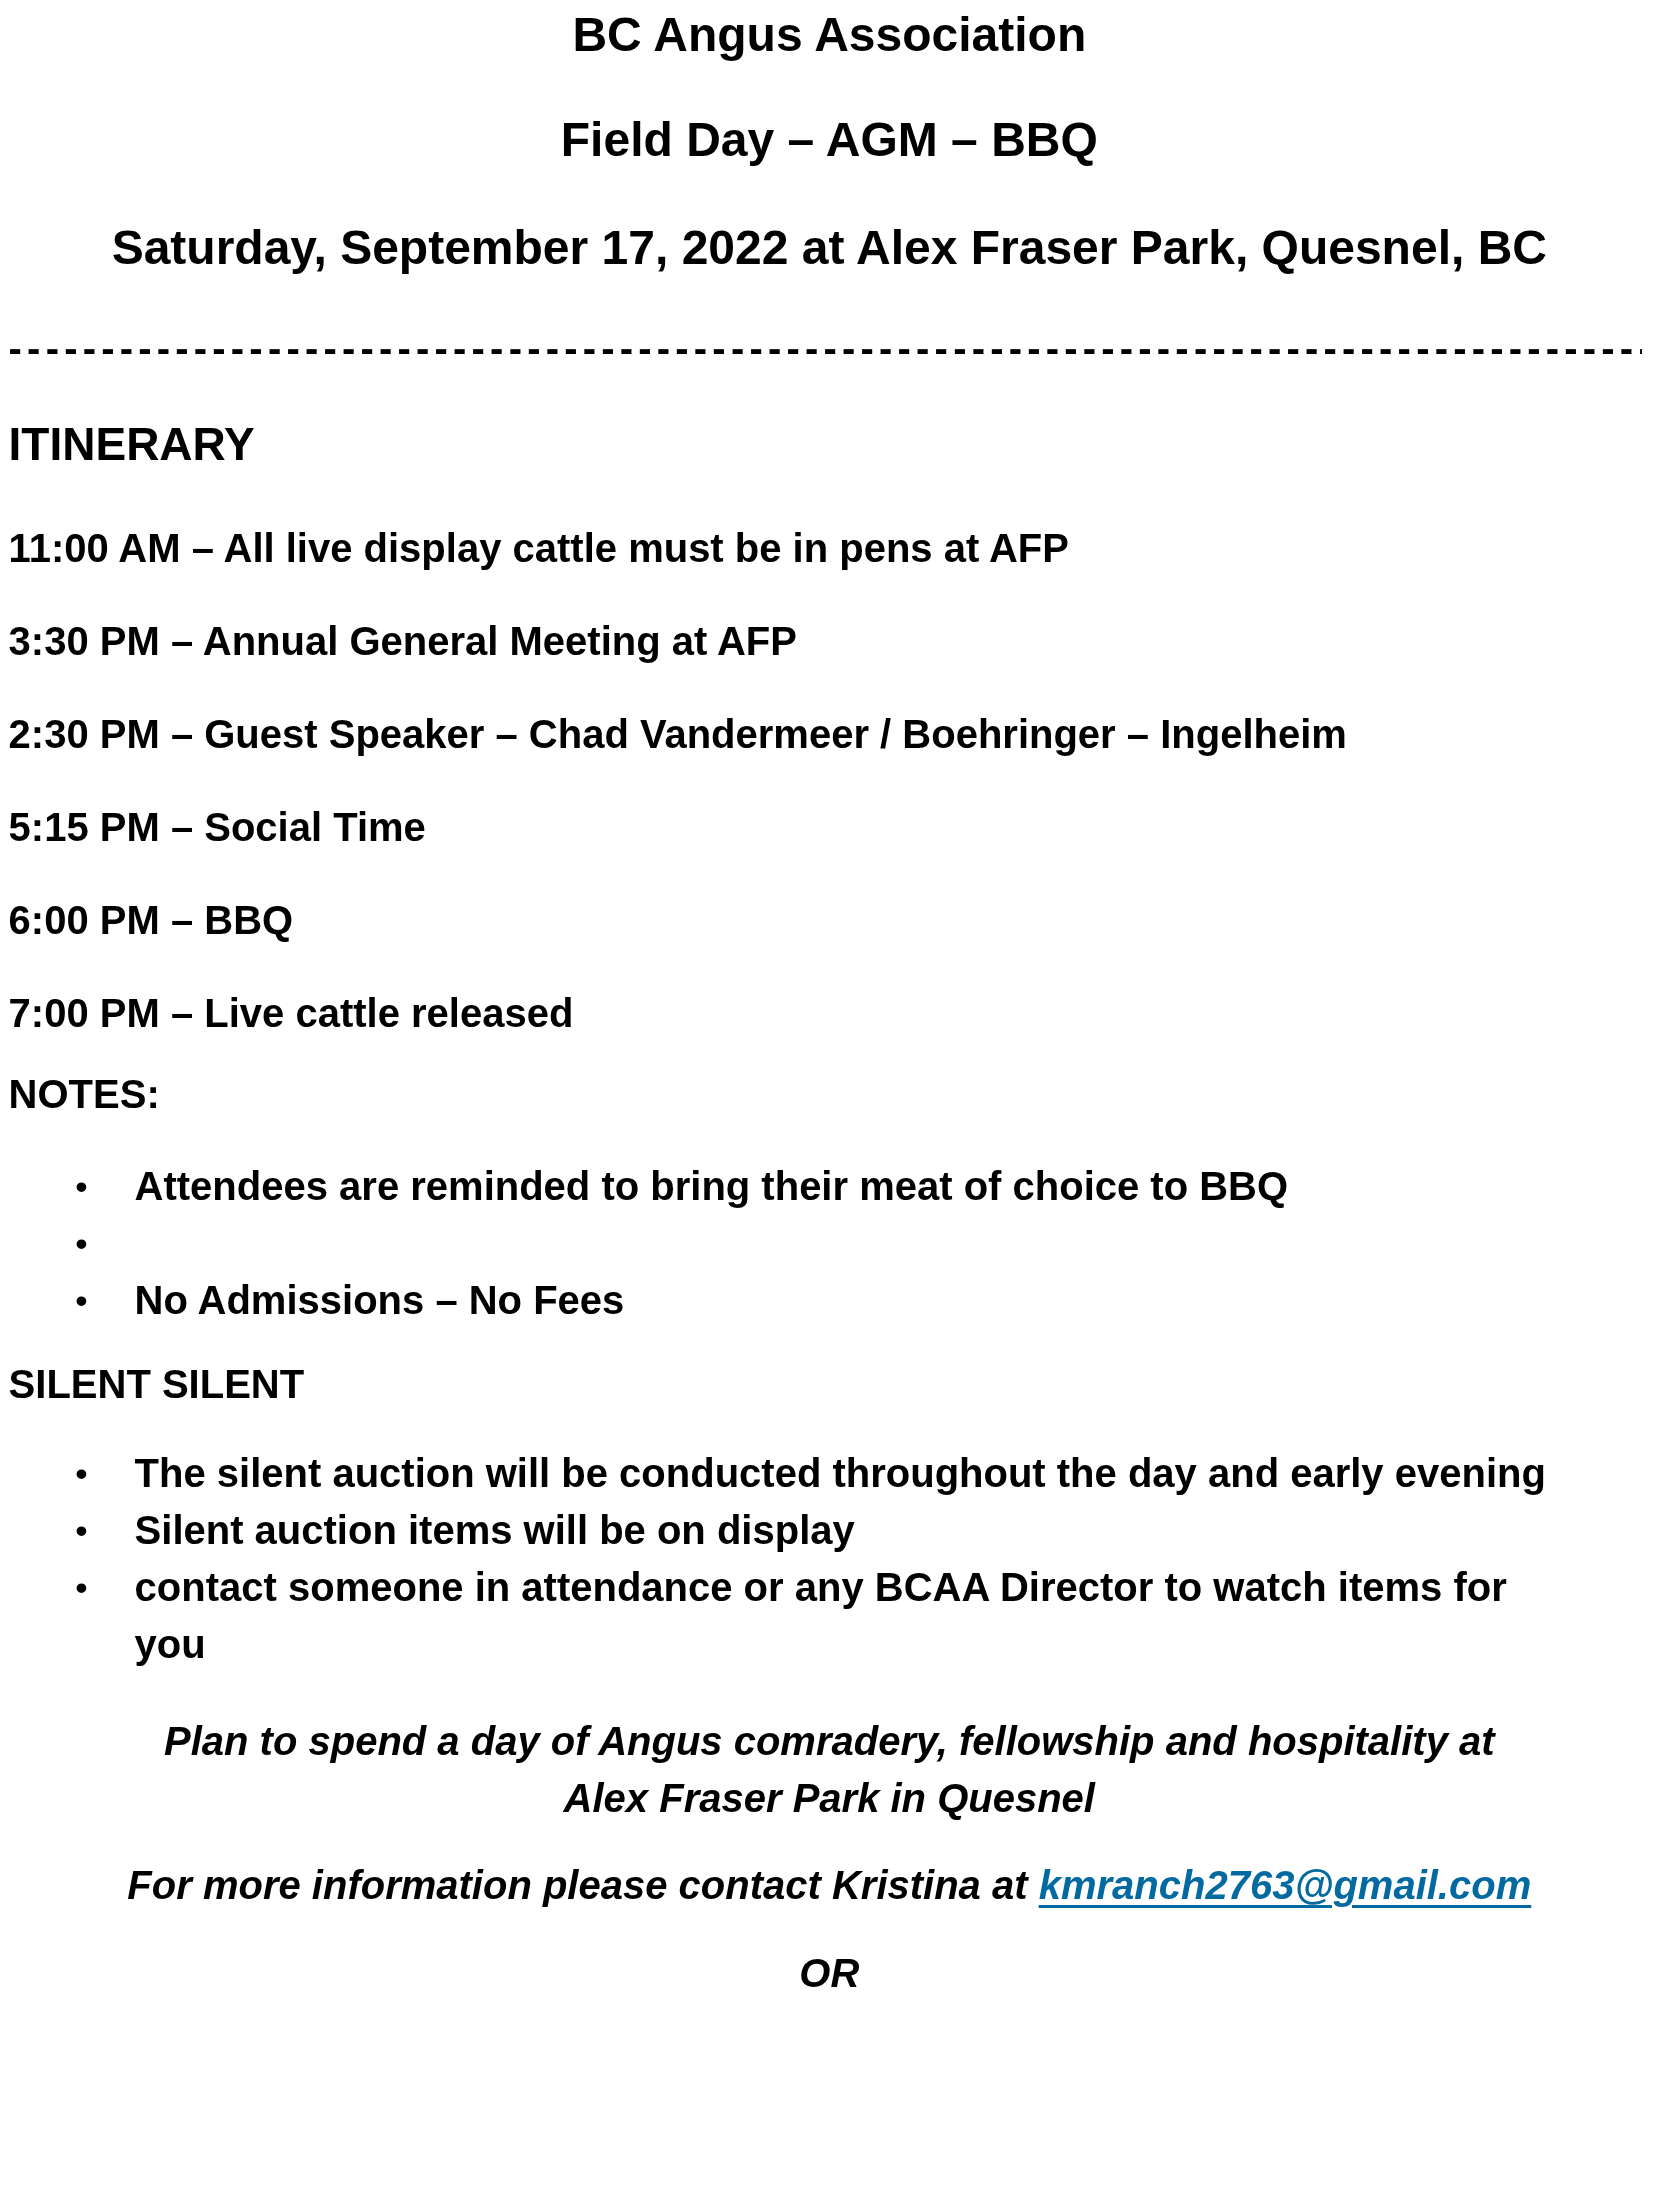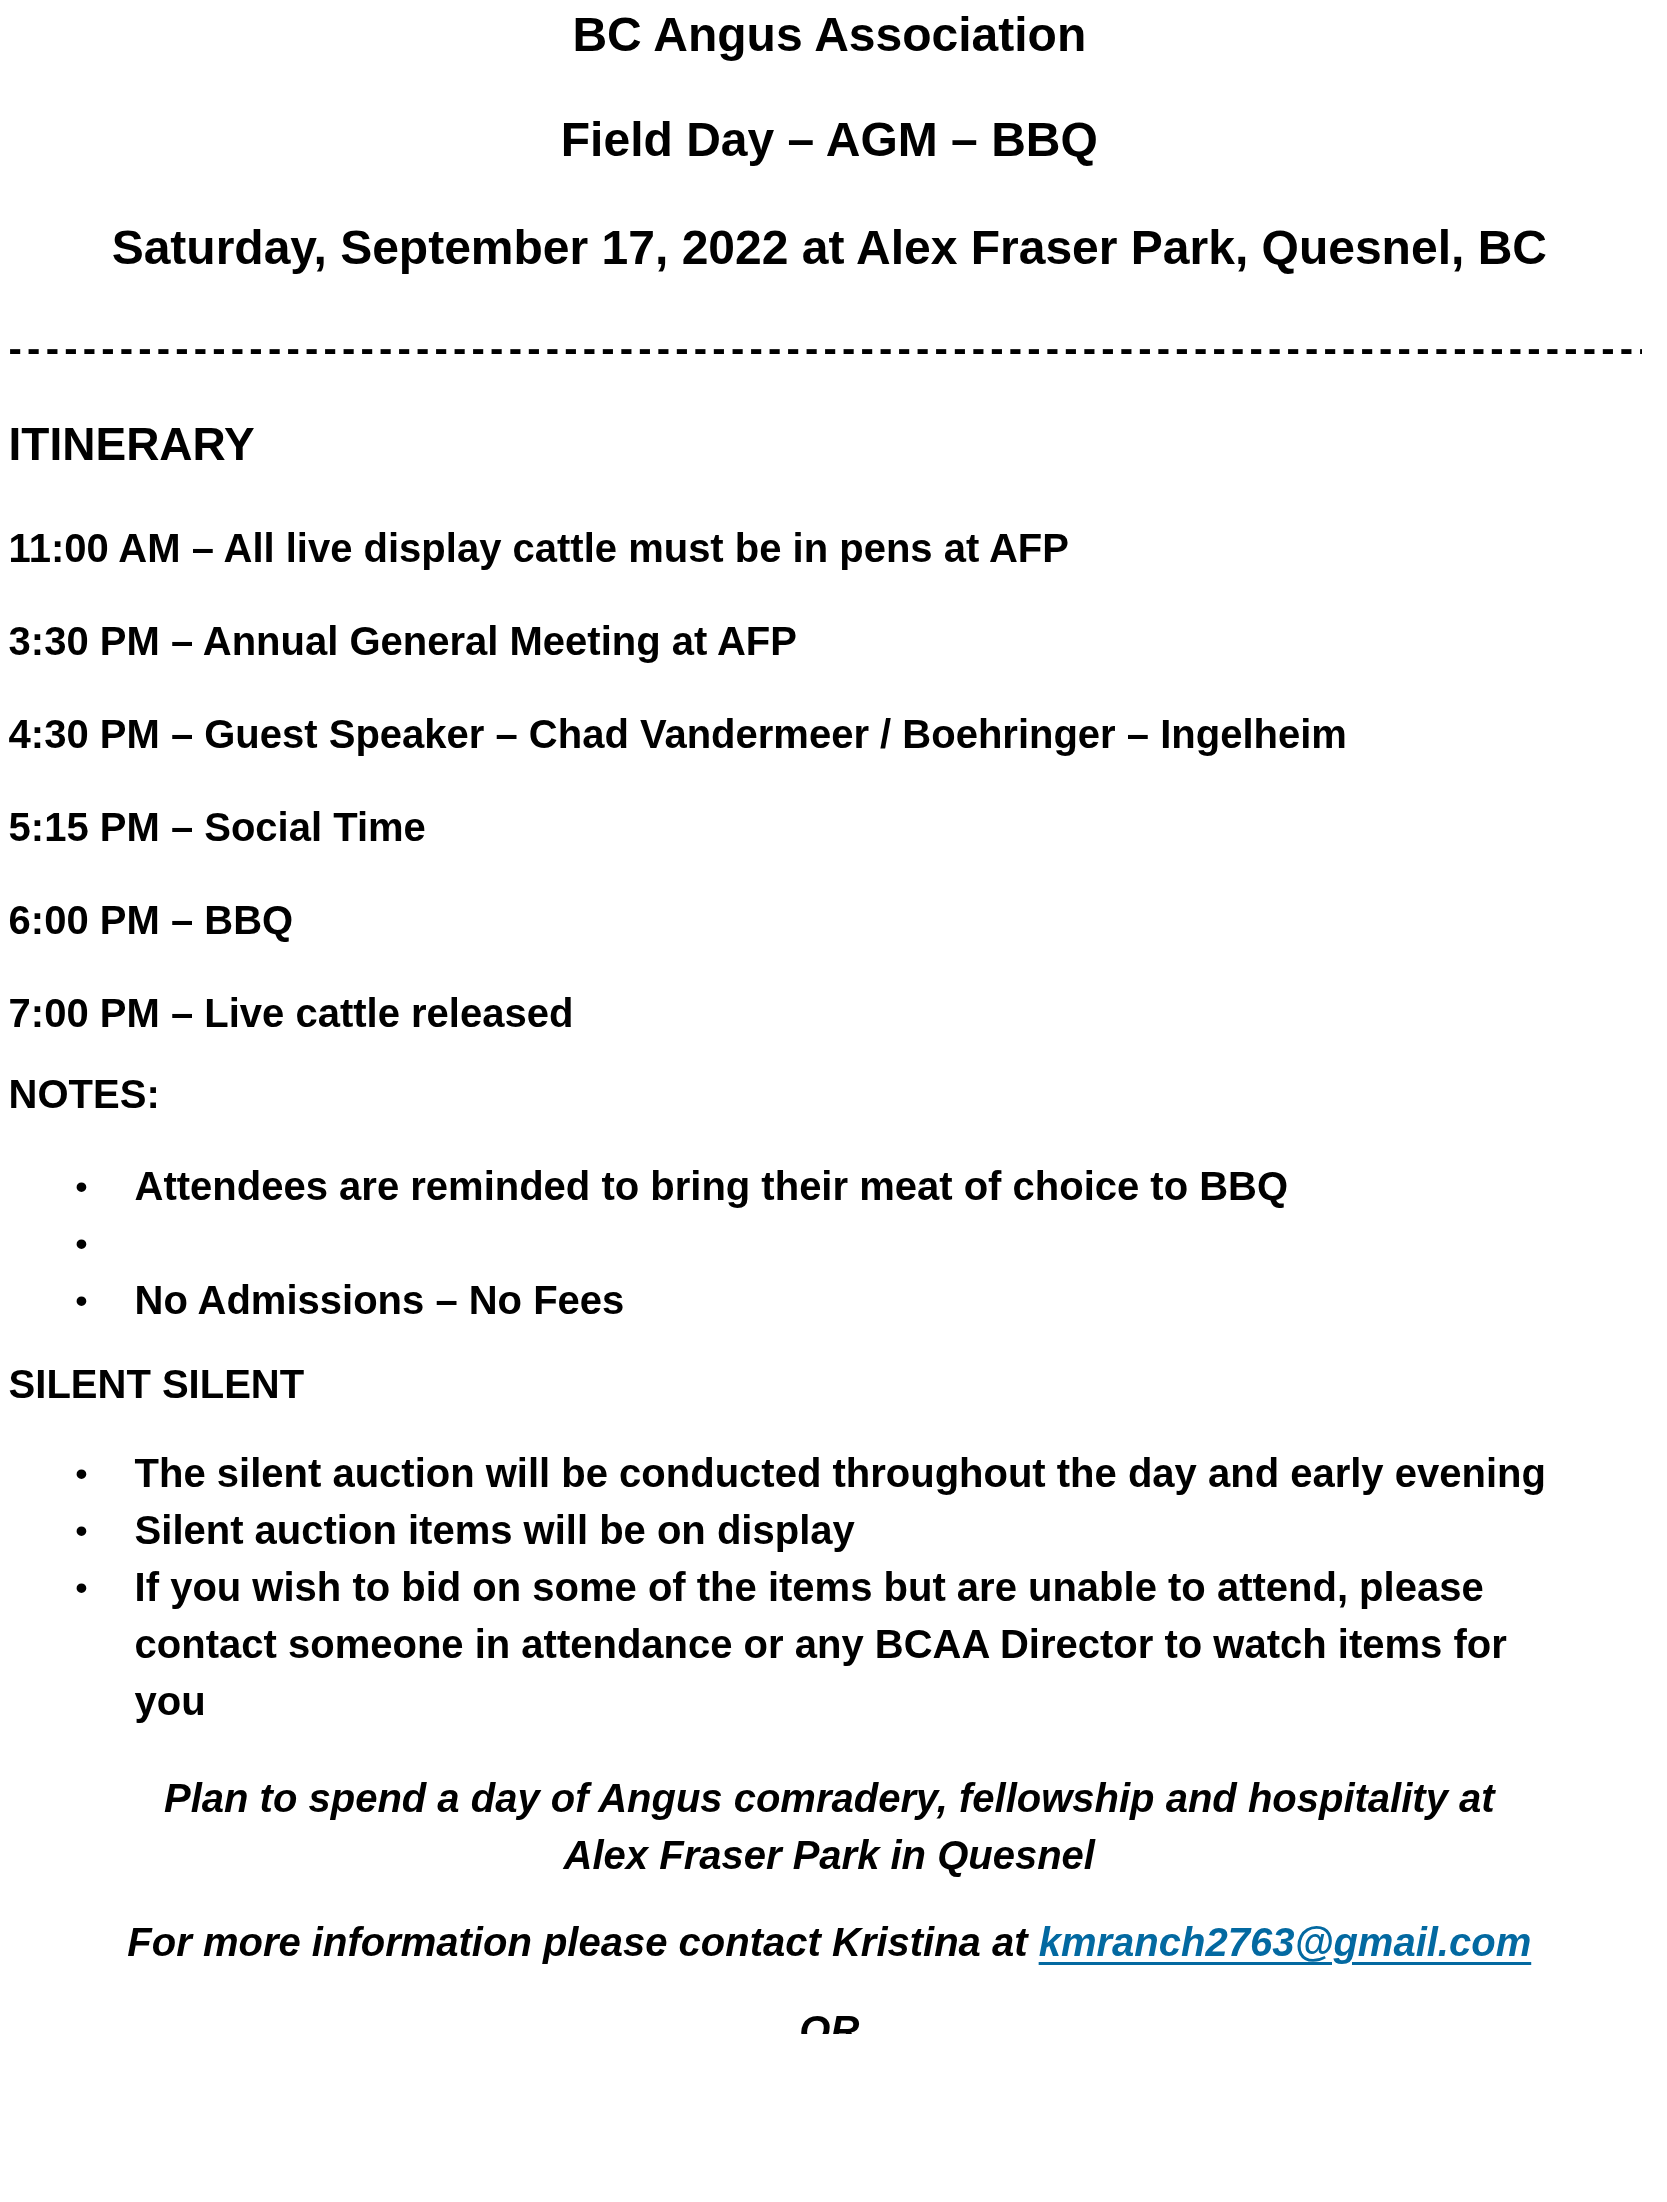--- a/index.html
+++ b/index.html
@@ -90,21 +90,21 @@
     <div class="title-line title-2">Field Day – AGM – BBQ</div>
     <div class="title-line title-3">Saturday, September 17, 2022 at Alex Fraser Park, Quesnel, BC</div>
   </div>
 
   <div class="dashed-sep">----------------------------------------------------------------------------------------------------</div>
 
   <div class="section">
     <div class="h-itinerary">ITINERARY</div>
     <div class="body-line it-1">11:00 AM – All live display cattle must be in pens at AFP</div>
     <div class="body-line it-n">3:30 PM – Annual General Meeting at AFP</div>
-    <div class="body-line it-n">4:30 PM – Guest Speaker – Chad Vandermeer / Boehringer – Ingelheim</div>
+    <div class="body-line it-n">2:30 PM – Guest Speaker – Chad Vandermeer / Boehringer – Ingelheim</div>
     <div class="body-line it-n">5:15 PM – Social Time</div>
     <div class="body-line it-n">6:00 PM – BBQ</div>
     <div class="body-line it-n">7:00 PM – Live cattle released</div>
   </div>
 
   <div class="section">
     <div class="body-line h-notes">NOTES:</div>
 
     <div class="bullet-row nb-1">
       <span class="bullet-glyph">•</span>
@@ -136,21 +136,20 @@
     </div>
     <div class="bullet-row">
       <span class="bullet-glyph">•</span>
       <div class="bullet-text">
         <div class="line">Silent auction items will be on display</div>
       </div>
     </div>
     <div class="bullet-row">
       <span class="bullet-glyph">•</span>
       <div class="bullet-text">
-        <div class="line">If you wish to bid on some of the items but are unable to attend, please</div>
         <div class="line">contact someone in attendance or any BCAA Director to watch items for</div>
         <div class="line">you</div>
       </div>
     </div>
   </div>
 
   <div class="section">
     <div class="footer-line plan-1">Plan to spend a day of Angus comradery, fellowship and hospitality at</div>
     <div class="footer-line">Alex Fraser Park in Quesnel</div>
     <div class="footer-line contact-line"><span>For more information please contact Kristina at </span><a class="email-link">kmranch2763@gmail.com</a></div>

